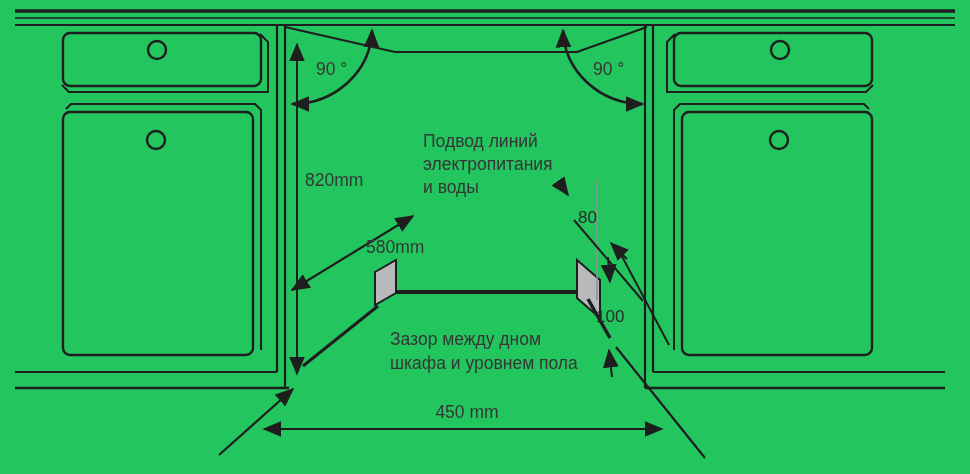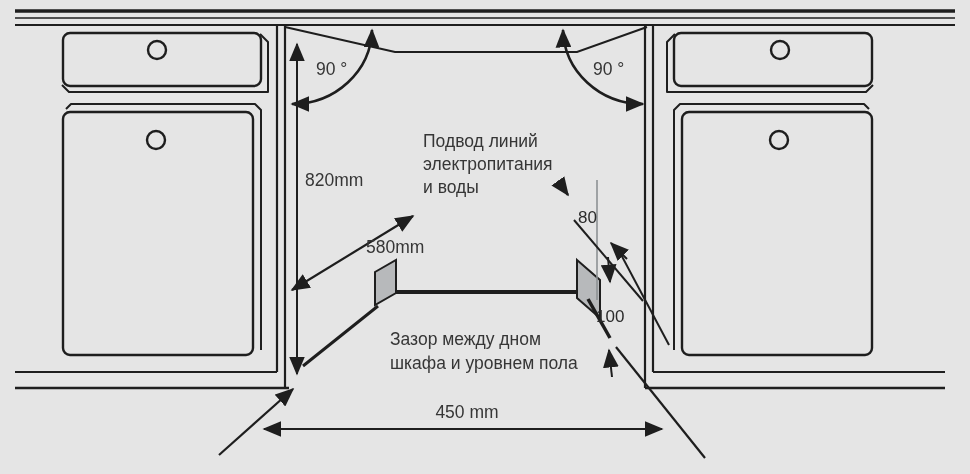--- a/index.html
+++ b/index.html
@@ -1,16 +1,16 @@
 <!DOCTYPE html>
 <html><head>
 <meta charset="utf-8">
 <style>
   html,body{margin:0;padding:0;background:#fff;}
-  .stage{position:relative;width:970px;height:474px;background:#e5e5e5;overflow:hidden;
+  .stage{position:relative;width:970px;height:474px;background:#22c55e;overflow:hidden;
          font-family:"Liberation Sans","DejaVu Sans",sans-serif;}
   svg{display:block;}
   .ln{stroke:#1e1e1e;fill:none;}
   .txt{fill:#363636;font-size:17.5px;font-family:"Liberation Sans","DejaVu Sans",sans-serif;}
   .txt-sm{fill:#2b2b2b;font-size:17px;font-family:"Liberation Sans","DejaVu Sans",sans-serif;}
 </style>
 </head>
 <body>
 
 <div class="stage">

